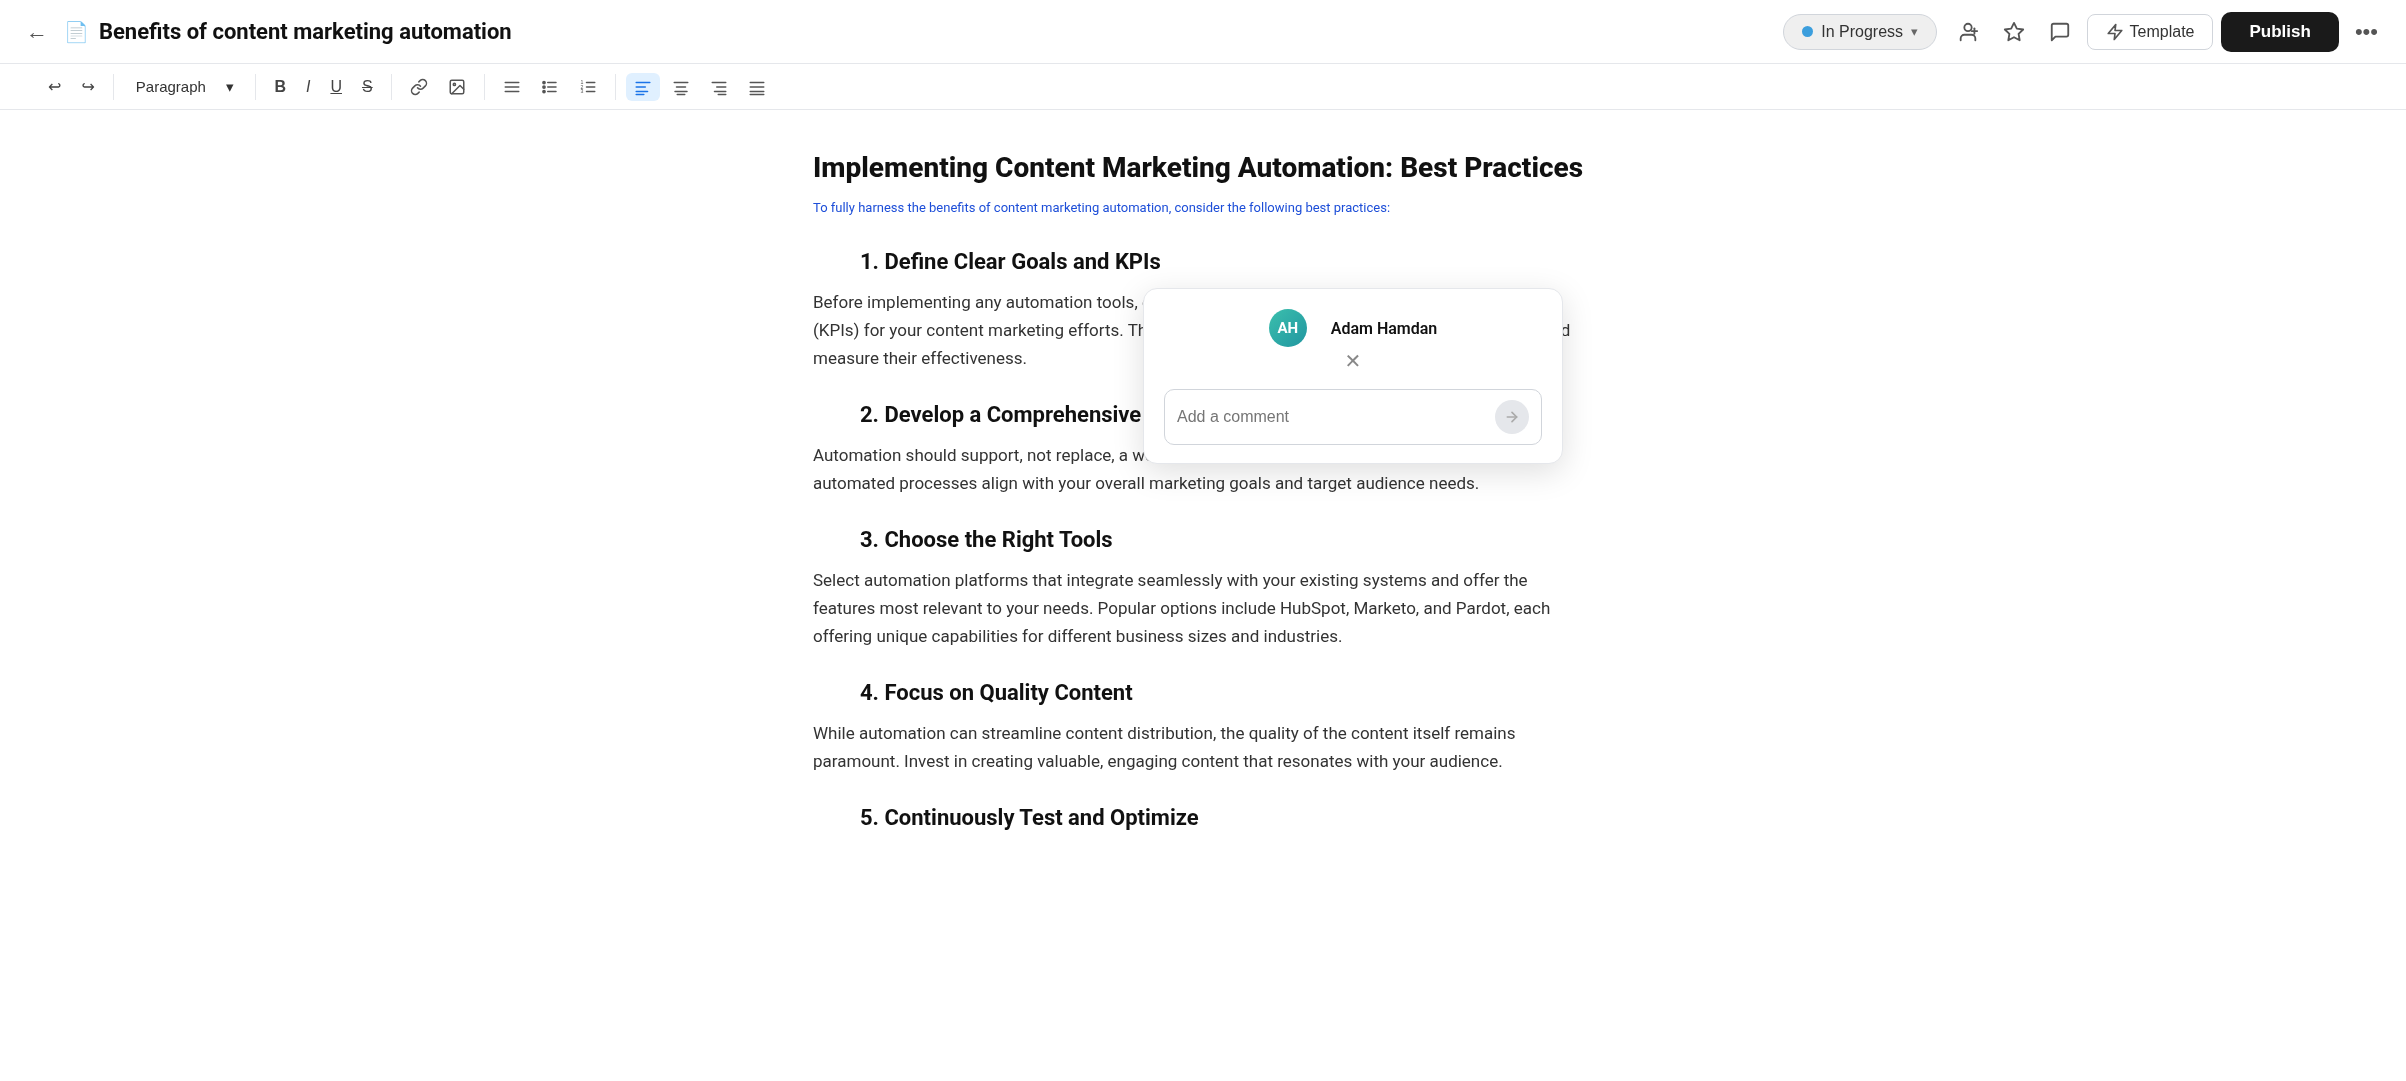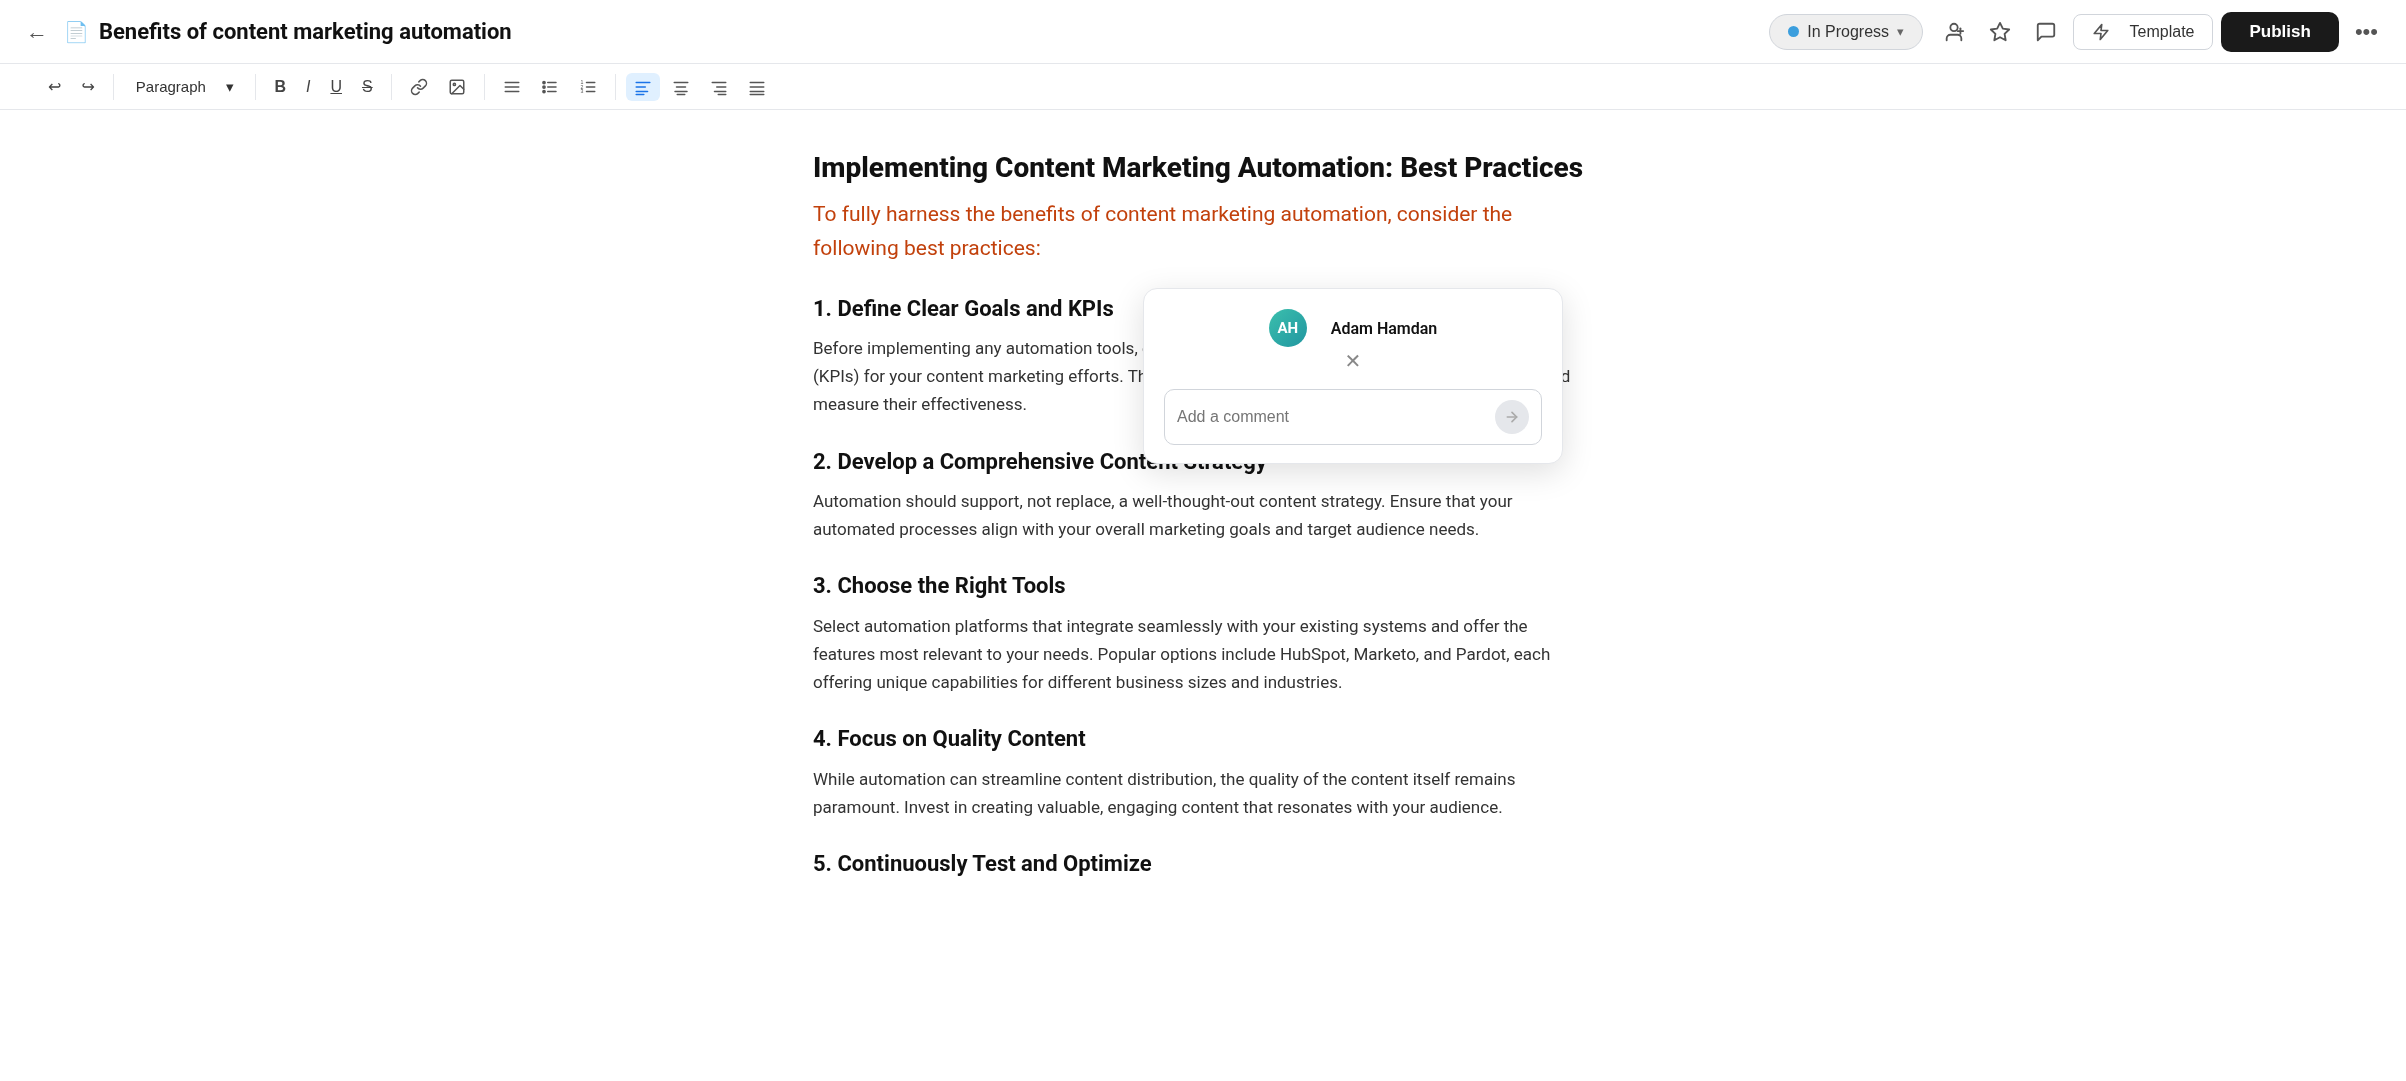--- a/index.html
+++ b/index.html
@@ -28,21 +28,21 @@
     }
     .status-dot { width: 11px; height: 11px; border-radius: 50%; background: #3b9edd; }
     .chevron-down { font-size: 13px; color: #666; }
     .nav-right { display: flex; align-items: center; gap: 8px; }
     .icon-btn {
       background: none; border: none; cursor: pointer;
       padding: 8px; border-radius: 8px; font-size: 20px; color: #555;
       display: flex; align-items: center; justify-content: center;
     }
     .template-btn {
-      display: flex; gap: 20px;
+      display: flex; gap: 6px;
       border: 1.5px solid #d1d5db; border-radius: 8px;
       padding: 8px 18px; cursor: pointer; font-size: 16px; font-weight: 500; background: #fff; color: #333;
     }
     .publish-btn {
       background: #1a1a1a; color: #fff; border: none; border-radius: 10px;
       padding: 10px 28px; font-size: 17px; font-weight: 700; cursor: pointer;
     }
     .more-btn { background: none; border: none; cursor: pointer; font-size: 22px; color: #555; padding: 8px; border-radius: 8px; }
 
     
@@ -73,32 +73,33 @@
     }
 
     .section-heading {
       font-size: 28px;
       font-weight: 800;
       color: #111;
       margin-bottom: 12px;
       line-height: 1.3;
     }
     .intro-text {
-      font-size: 21px;
-      color: #c2410c;
+      font-size: 13px;
+      color: #1d4ed8;
       margin-bottom: 28px;
       line-height: 1.6;
     }
     .step-heading {
       font-size: 22px;
       font-weight: 700;
       color: #111;
       margin-bottom: 10px;
       margin-top: 28px;
       line-height: 1.4;
+      margin-left: 47px;
     }
     .step-text {
       font-size: 17px;
       color: #333;
       line-height: 1.65;
       margin-bottom: 0;
     }
 
     
     .comment-popup {

